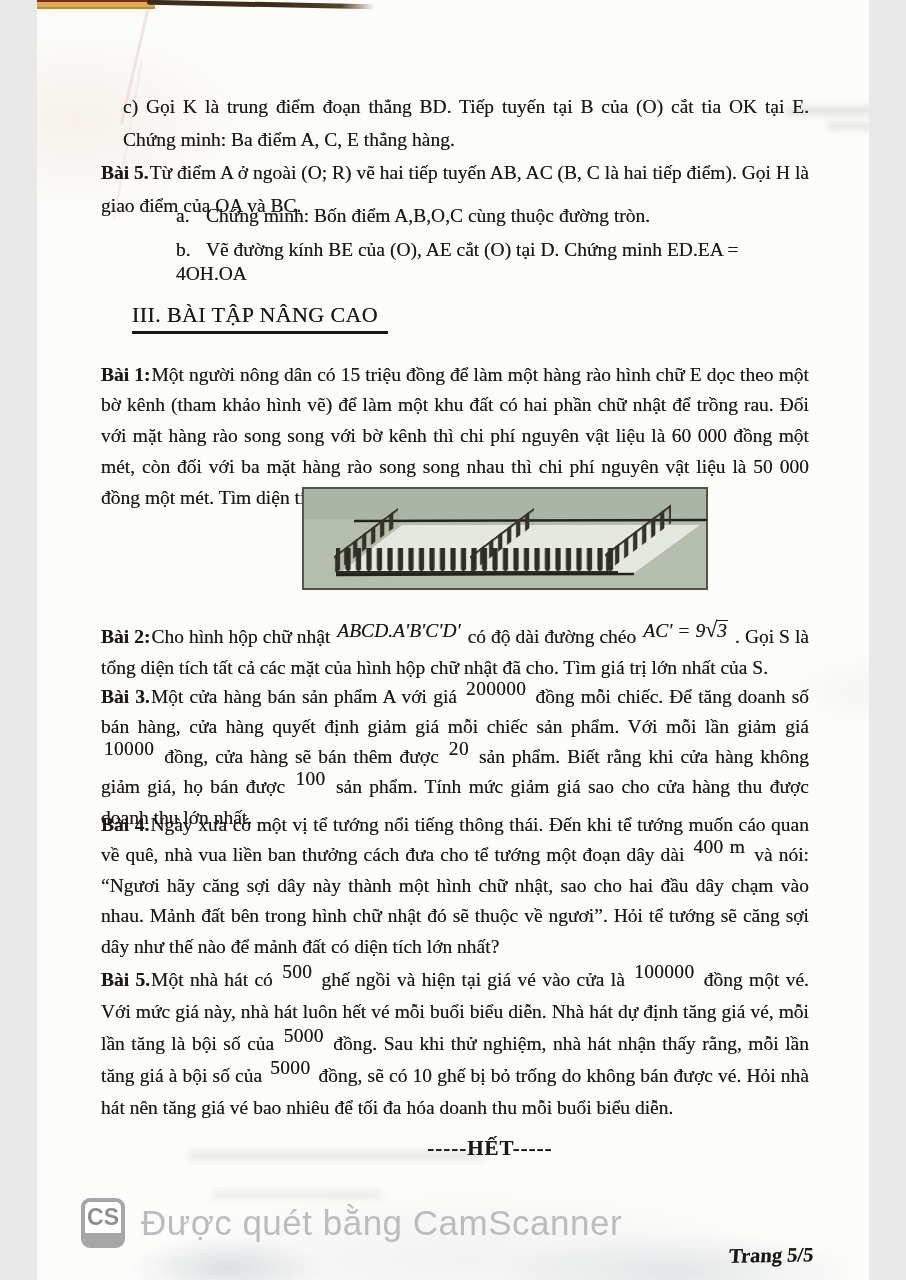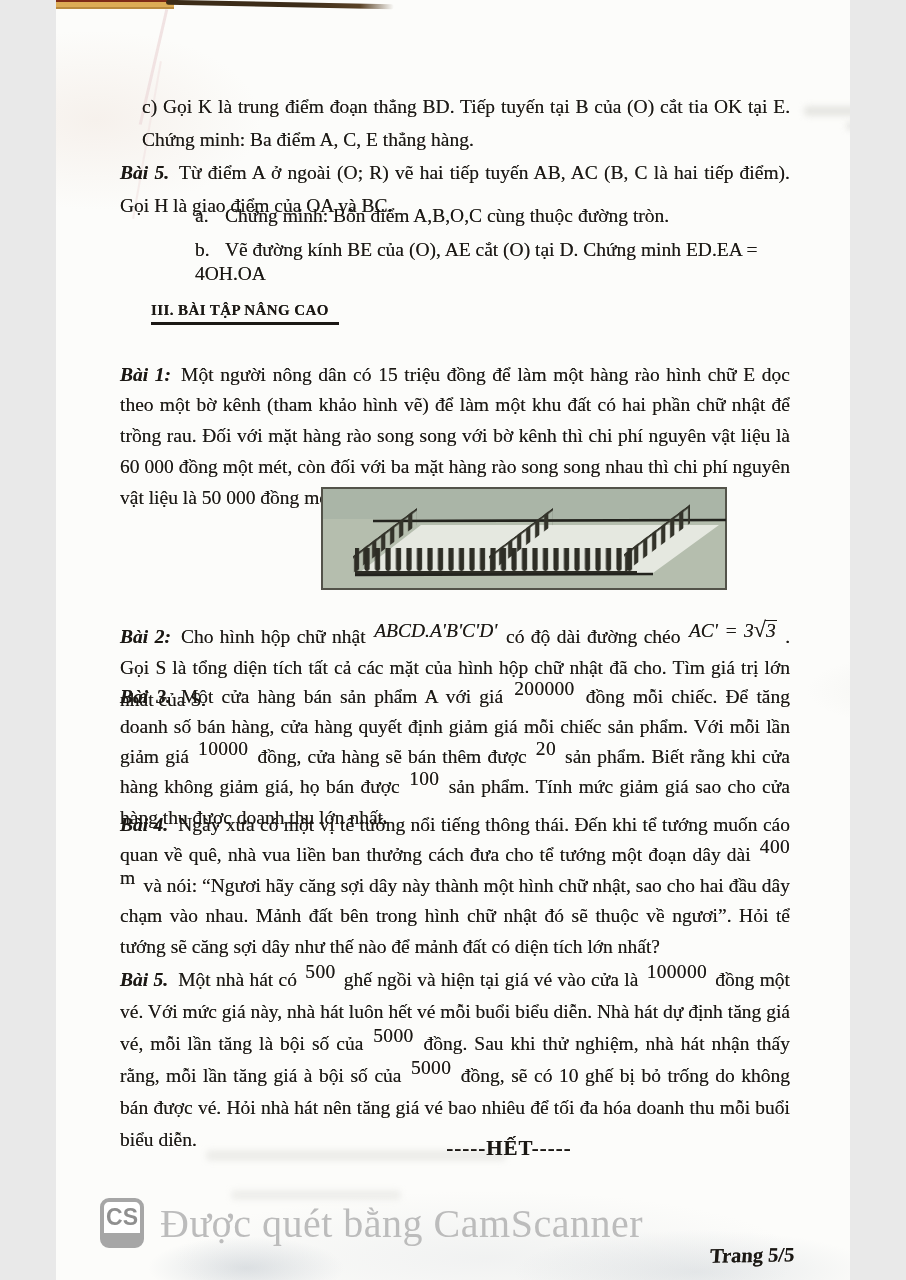--- a/index.html
+++ b/index.html
@@ -7,46 +7,47 @@
     position:relative;width:794px;height:1280px;overflow:hidden;margin:0 auto;
     background:
       radial-gradient(140px 45px at 190px 1268px, rgba(150,162,175,.30), transparent 70%),
       radial-gradient(260px 60px at 640px 1272px, rgba(150,162,175,.22), transparent 70%),
       radial-gradient(420px 90px at 430px 1258px, rgba(160,168,180,.12), transparent 75%),
       radial-gradient(220px 120px at 40px 120px, rgba(235,220,210,.35), transparent 75%),
       radial-gradient(160px 50px at 870px 690px, rgba(200,200,195,.18), transparent 75%),
       #fcfcfa;
     font-family:"Liberation Serif","DejaVu Serif",serif;
     color:#1b1814;
+    padding-left:38px;
   }
   
   .corner-strip{position:absolute;left:0;top:0;width:118px;height:9px;
     background:linear-gradient(180deg,#7e2a16 0 2.5px,#dcab55 2.5px 7px,#b98a3e 7px);}
   .corner-line{position:absolute;left:110px;top:2px;width:228px;height:5px;border-radius:3px;
     background:linear-gradient(90deg,#3c2c18 0 60%,#5a4226 85%,transparent);transform:rotate(1.1deg);}
   .crease1{position:absolute;left:96px;top:8px;width:3px;height:118px;background:#eedede;
     transform:rotate(13deg);opacity:.85;}
   .crease2{position:absolute;left:90px;top:60px;width:2px;height:160px;background:#f2e6e4;
     transform:rotate(10deg);opacity:.7;}
   .smudge{position:absolute;background:#e0e0dc;filter:blur(3px);border-radius:4px;opacity:.8;}
   .sm1{left:748px;top:106px;width:128px;height:10px;}
   .sm2{left:790px;top:122px;width:70px;height:8px;}
   .sm3{left:150px;top:1150px;width:300px;height:11px;opacity:.55;}
   .sm4{left:175px;top:1190px;width:170px;height:10px;opacity:.5;}
   
   .para{position:absolute;left:64px;right:60px;text-align:justify;
     font-size:19.5px;line-height:31.5px;text-shadow:0 0 .5px rgba(20,16,10,.6);}
-  .plabel{font-weight:bold;margin-right:10px;font-style:italic;}
+  .plabel{font-weight:bold;margin-right:1px;}
   .itemc{left:86px;top:70px;line-height:33px;}
   .bai5ii{top:136px;line-height:33.5px;}
   .litem{position:absolute;left:139px;right:60px;line-height:24px;
     font-size:19.5px;text-shadow:0 0 .5px rgba(20,16,10,.6);}
   .li-a{top:204px;} .li-b{top:238px;} .li-c{top:272px;}
   .lmark{display:inline-block;width:30px;}
-  .heading{position:absolute;left:95px;top:302px;font-size:15px;font-weight:bold;
+  .heading{position:absolute;left:95px;top:302px;font-size:22px;font-weight:normal;
     letter-spacing:.4px;border-bottom:3px solid #1b1814;padding:0 10px 3px 0;
     text-shadow:0 0 .6px rgba(20,16,10,.7);}
   .bai1{top:340px;line-height:30.8px;}
   .bai2{top:600px;line-height:31.5px;}
   .bai3{top:662px;line-height:30.3px;}
   .bai4{top:790px;line-height:30.6px;}
   .bai5iii{top:944px;line-height:32px;}
   .rnum{position:relative;top:-8px;margin:16px 3px;letter-spacing:.3px;}
   .math{font-style:italic;position:relative;top:-6px;margin:0 2px;}
   .radicand{display:inline-block;border-top:1.8px solid #1b1814;padding:0 1px;margin-left:-1px;line-height:20px;}
@@ -57,21 +58,21 @@
     transform:skewX(-5deg) rotate(-1deg);text-shadow:0 0 .5px rgba(20,16,10,.6);}
   
   .figure{position:absolute;left:265px;top:487px;width:406px;height:103px;}
   
   .wm{position:absolute;left:36px;top:1198px;display:flex;align-items:center;gap:16px;margin-left:8px;}
   .wm-logo{width:44px;height:50px;border:4px solid #a6a6a6;border-radius:9px;box-sizing:border-box;
     background:linear-gradient(180deg,#ffffff 0 74%,#a6a6a6 74%);
     display:flex;align-items:flex-start;justify-content:center;
     font-family:"Liberation Sans",sans-serif;font-weight:bold;font-size:23px;color:#8f8f8f;
     line-height:30px;}
-  .wm-text{font-family:Liberation Serif, serif;font-size:40px;color:#bcbcbc;
+  .wm-text{font-family:Liberation Sans, sans-serif;font-size:35px;color:#bcbcbc;
     letter-spacing:.5px;}
 </style>
 </head>
 <body>
 
 <div class="canvas">
 
   <div class="corner-strip"></div>
   <div class="corner-line"></div>
   <div class="crease1"></div>
@@ -111,21 +112,21 @@
 
       <rect x="0" y="0" width="64" height="17" fill="url(#pk)" transform="translate(32,69) skewY(-37)"></rect>
       <rect x="0" y="0" width="64" height="17" fill="url(#pk)" transform="translate(168,69) skewY(-37)"></rect>
       <rect x="0" y="0" width="66" height="19" fill="url(#pk)" transform="translate(303,67) skewY(-37)"></rect>
 
       <rect x="34" y="61" width="282" height="27" fill="url(#pkBig)"></rect>
       <line x1="34" y1="88" x2="332" y2="87" stroke="#23231e" stroke-width="2.4"></line>
     </svg>
   </div>
 
-  <p class="para bai2"><span class="plabel">Bài 2:</span><span>Cho hình hộp chữ nhật </span><span class="math">ABCD.A'B'C'D'</span><span> có độ dài đường chéo </span><span class="math"><span>AC' = 3</span><span class="sqrtsym">√</span><span class="radicand">3</span></span><span> . Gọi S là tổng diện tích tất cả các mặt của hình hộp chữ nhật đã cho. Tìm giá trị lớn nhất của S.</span></p>
+  <p class="para bai2"><span class="plabel">Bài 2:</span><span>Cho hình hộp chữ nhật </span><span class="math">ABCD.A'B'C'D'</span><span> có độ dài đường chéo </span><span class="math"><span>AC' = 9</span><span class="sqrtsym">√</span><span class="radicand">3</span></span><span> . Gọi S là tổng diện tích tất cả các mặt của hình hộp chữ nhật đã cho. Tìm giá trị lớn nhất của S.</span></p>
 
   <p class="para bai3"><span class="plabel">Bài 3.</span><span>Một cửa hàng bán sản phẩm A với giá </span><span class="rnum">200000</span><span> đồng mỗi chiếc. Để tăng doanh số bán hàng, cửa hàng quyết định giảm giá mỗi chiếc sản phẩm. Với mỗi lần giảm giá </span><span class="rnum">10000</span><span> đồng, cửa hàng sẽ bán thêm được </span><span class="rnum">20</span><span> sản phẩm. Biết rằng khi cửa hàng không giảm giá, họ bán được </span><span class="rnum">100</span><span> sản phẩm. Tính mức giảm giá sao cho cửa hàng thu được doanh thu lớn nhất.</span></p>
 
   <p class="para bai4"><span class="plabel">Bài 4.</span><span>Ngày xưa có một vị tể tướng nổi tiếng thông thái. Đến khi tể tướng muốn cáo quan về quê, nhà vua liền ban thưởng cách đưa cho tể tướng một đoạn dây dài </span><span class="rnum">400 m</span><span> và nói: “Ngươi hãy căng sợi dây này thành một hình chữ nhật, sao cho hai đầu dây chạm vào nhau. Mảnh đất bên trong hình chữ nhật đó sẽ thuộc về ngươi”. Hỏi tể tướng sẽ căng sợi dây như thế nào để mảnh đất có diện tích lớn nhất?</span></p>
 
   <p class="para bai5iii"><span class="plabel">Bài 5.</span><span>Một nhà hát có </span><span class="rnum">500</span><span> ghế ngồi và hiện tại giá vé vào cửa là </span><span class="rnum">100000</span><span> đồng một vé. Với mức giá này, nhà hát luôn hết vé mỗi buổi biểu diễn. Nhà hát dự định tăng giá vé, mỗi lần tăng là bội số của </span><span class="rnum">5000</span><span> đồng. Sau khi thử nghiệm, nhà hát nhận thấy rằng, mỗi lần tăng giá à bội số của </span><span class="rnum">5000</span><span> đồng, sẽ có 10 ghế bị bỏ trống do không bán được vé. Hỏi nhà hát nên tăng giá vé bao nhiêu để tối đa hóa doanh thu mỗi buổi biểu diễn.</span></p>
 
   <div class="het">-----HẾT-----</div>
 
   <div class="wm">

